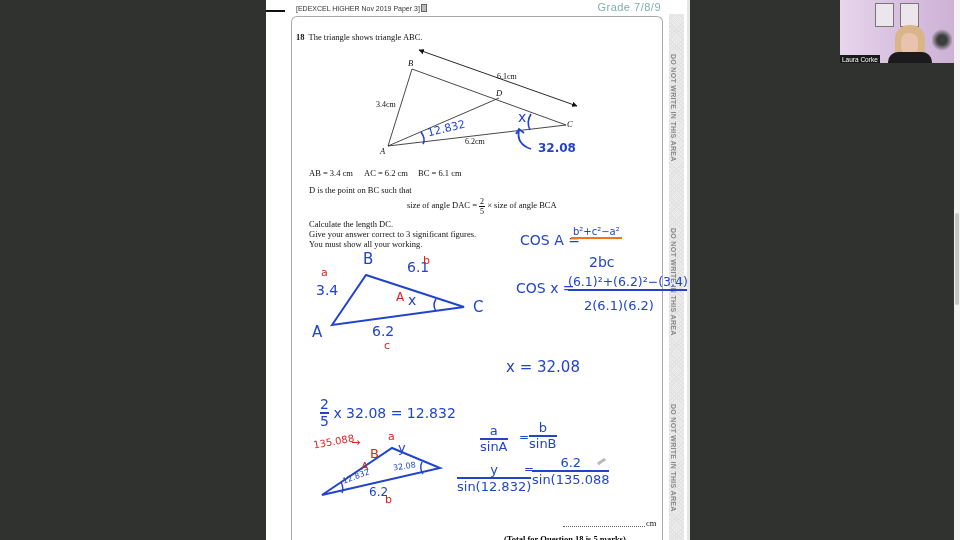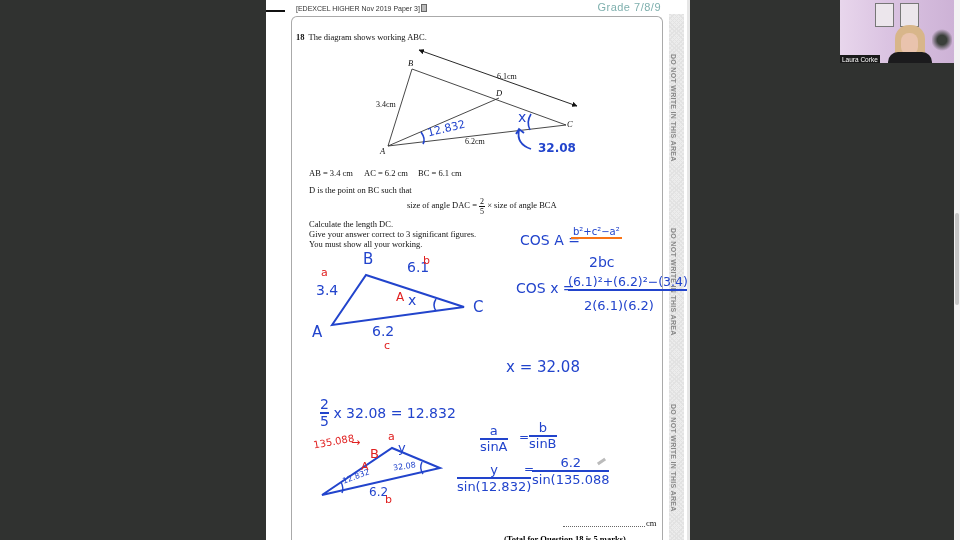--- a/index.html
+++ b/index.html
@@ -65,21 +65,21 @@
 
   <div class="q-box"></div>
 
   <div class="margin-strip">
     <div class="dnw" style="top:40px">DO NOT WRITE IN THIS AREA</div>
     <div class="dnw" style="top:214px">DO NOT WRITE IN THIS AREA</div>
     <div class="dnw" style="top:390px">DO NOT WRITE IN THIS AREA</div>
   </div>
 
   <div class="text" style="left:30px;top:32px">
-    <span class="qnum">18</span><span>The diagram shows working ABC.</span>
+    <span class="qnum">18</span><span>The triangle shows triangle ABC.</span>
   </div>
 
   <svg style="position:absolute;left:100px;top:44px" width="220" height="120" viewBox="0 0 220 120">
     <defs>
       <marker id="ah" viewBox="0 0 10 10" refX="9" refY="5" markerWidth="6" markerHeight="6" orient="auto-start-reverse">
           <path d="M0,0 L10,5 L0,10 z" fill="#111"></path>
         </marker>
     </defs>
     <line x1="53" y1="6" x2="211" y2="62" stroke="#111" stroke-width="0.9" marker-start="url(#ah)" marker-end="url(#ah)"></line>
     <polygon points="22,102 46,25 200,81" fill="none" stroke="#333" stroke-width="0.9"></polygon>

